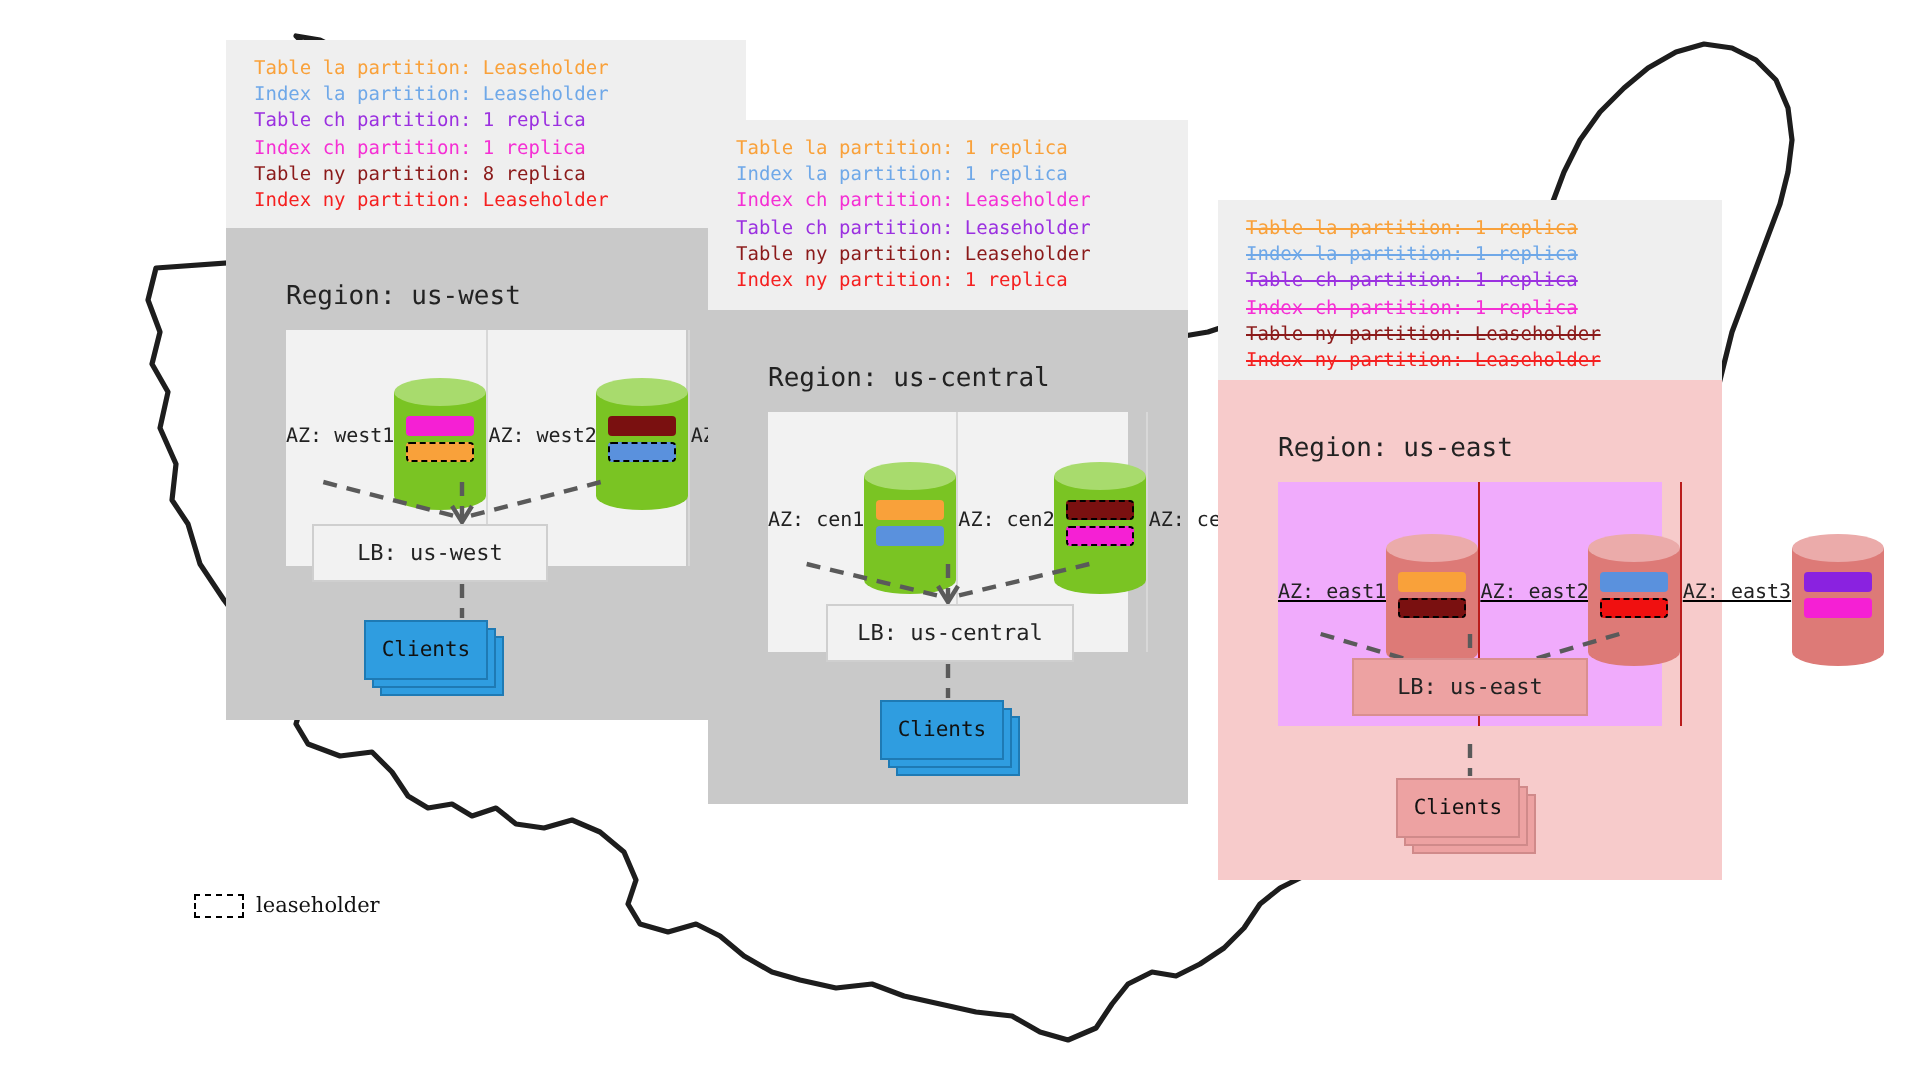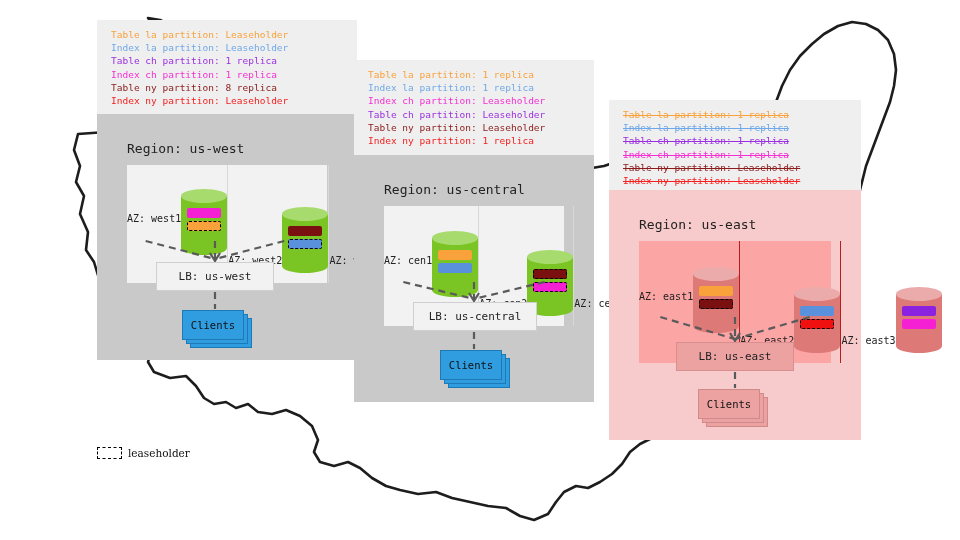--- a/index.html
+++ b/index.html
@@ -40,32 +40,32 @@
     padding:11px 0 9px 14px;
     white-space:pre;
   }
 
   .az-strip{
     display:flex;
     margin:0 14px;
     box-sizing:border-box;
   }
   .az-strip.grey{background:#f2f2f2;}
-  .az-strip.pink{background:#fca5a5;}
+  .az-strip.pink{background:#f0abfc;text-decoration:underline;}
 
   .az-cell{
     flex:1 1 0;
     box-sizing:border-box;
     padding:6px 0 10px 0;
     display:flex;
     flex-direction:row;
     align-items:center;
     position:relative;
   }
-  .az-cell + .az-cell{border-left:1px solid #d8d8d8;align-items:flex-end;}
+  .az-cell + .az-cell{border-left:1px solid #d8d8d8;}
   .az-strip.pink .az-cell + .az-cell{border-left:1px solid #b91c1c;}
 
   .az-label{font-size:10px;color:#222;white-space:pre;margin-bottom:7px;}
 
   
   .cyl{position:relative;width:46px;height:66px;}
   .cyl .body{
     position:absolute;left:0;top:7px;width:46px;height:52px;
   }
   .cyl .top{
@@ -146,21 +146,21 @@
              L824 34 L812 44 L800 56 L790 70 L782 86 L776 102 L772 118 L766 132 L758 144
              L748 154 L736 162 L724 168 L712 172 L700 174 L688 172 L676 168 L664 162 L652 158
              L640 156 L628 158 L616 162 L604 166 L592 168 L580 166 L568 160 L556 152 L544 144
              L532 138 L520 134 L508 132 L496 134 L484 138 L472 142 L460 144 L448 142 L436 136
              L424 128 L412 120 L400 114 L388 110 L376 108 L364 108 L352 110 L340 112 L328 112
              L316 110 L304 106 L292 100 L280 94 L268 88 L256 82 L244 76 L232 70 L220 62 L208 54
              L196 44 L184 34 L172 26 L160 20 Z" fill="none" stroke="#1d1d1d" stroke-width="2.6" stroke-linejoin="round" stroke-linecap="round"></path>
   </svg>
 
   <div id="regions-host">
-      <div class="region-block" style="left: 97px; top: 20px; width: 260px;">
+      <div class="region-block" style="left: 113px; top: 20px; width: 260px;">
         <div class="legend-panel" style="height: 94px;">
           <div class="legend-line" style="color: rgb(249, 161, 58);">Table la partition: Leaseholder</div>
           <div class="legend-line" style="color: rgb(111, 168, 232);">Index la partition: Leaseholder</div>
           <div class="legend-line" style="color: rgb(155, 48, 224);">Table ch partition: 1 replica</div>
           <div class="legend-line" style="color: rgb(245, 47, 212);">Index ch partition: 1 replica</div>
           <div class="legend-line" style="color: rgb(139, 26, 26);">Table ny partition: 8 replica</div>
           <div class="legend-line" style="color: rgb(245, 32, 32);">Index ny partition: Leaseholder</div>
         </div>
         <div class="region-panel grey" style="height: 246px; position: relative;">
           <div class="region-title">Region: us-west</div>
@@ -347,21 +347,21 @@
     <div class="lb-box grey" style="left: 413px; top: 302px; width: 124px;">LB: us-central</div>
     <div class="clients-wrap" style="left: 440px; top: 350px;">
       <div class="clients-stack blue">
         <div class="sheet s1"></div>
         <div class="sheet s2"></div>
         <div class="sheet s3">
           <span>Clients</span>
         </div>
       </div>
     </div>
-    <div class="lb-box pink" style="left: 676px; top: 342px; width: 118px;">LB: us-east</div>
+    <div class="lb-box pink" style="left: 676px; top: 329px; width: 118px;">LB: us-east</div>
     <div class="clients-wrap" style="left: 698px; top: 389px;">
       <div class="clients-stack pink">
         <div class="sheet s1"></div>
         <div class="sheet s2"></div>
         <div class="sheet s3">
           <span>Clients</span>
         </div>
       </div>
     </div>
   </div>

